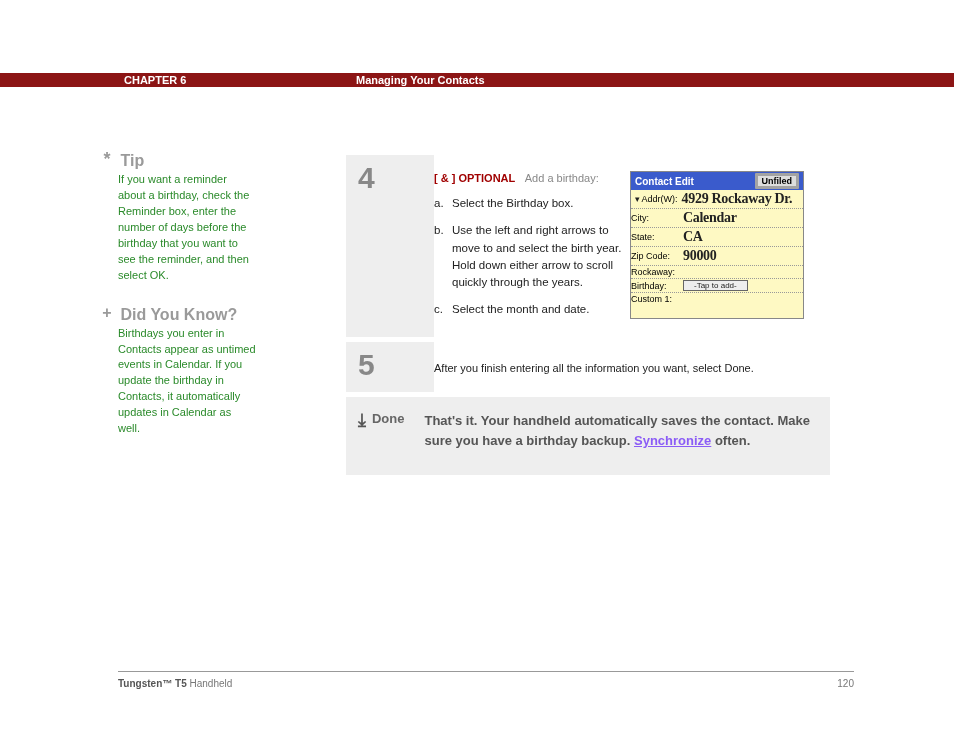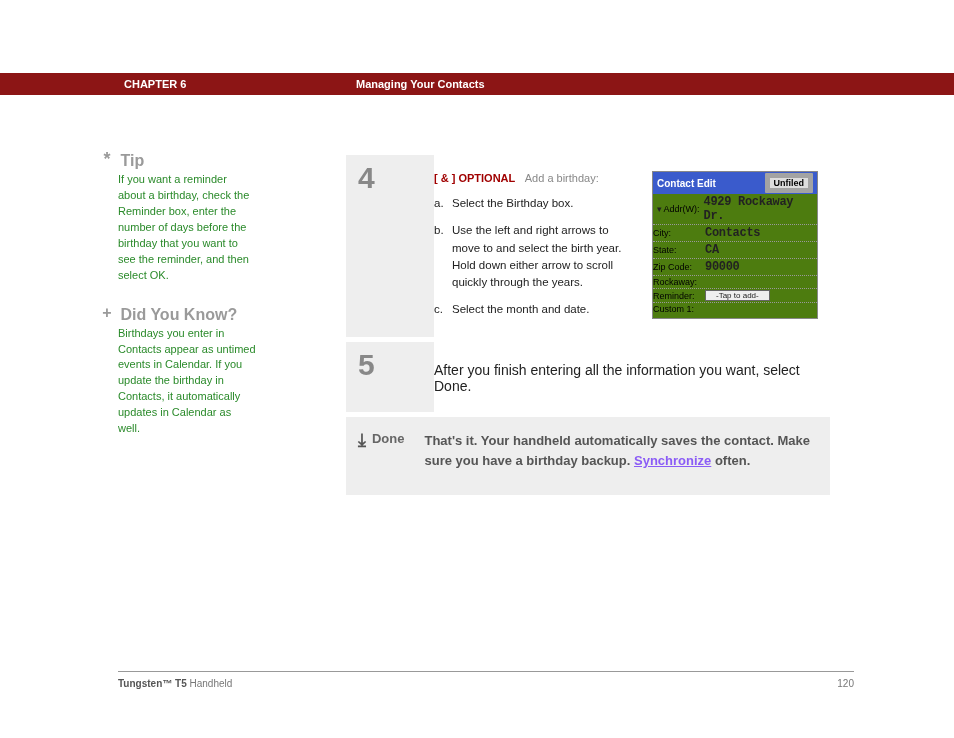--- a/index.html
+++ b/index.html
@@ -1,57 +1,57 @@
 <!DOCTYPE html>
 <html><head>
 <meta charset="utf-8">
 <style>
   * { box-sizing: border-box; margin: 0; padding: 0; }
   body { font-family: Arial, Helvetica, sans-serif; background: #fff; width: 954px; height: 738px; position: relative; }
-  .header-bar { position: absolute; top: 73px; left: 0; right: 0; height: 22px; background: #8c1515; }
+  .header-bar { position: absolute; top: 73px; left: 0; right: 0; height: 14px; background: #8c1515; }
   .header-inner { margin-left: 124px; display: flex; align-items: center; height: 100%; color: #fff; font-size: 11px; font-weight: bold; }
   .header-chapter { width: 232px; }
   .header-title { }
   .sidebar { position: absolute; left: 98px; top: 152px; width: 158px; }
   .tip-block, .dyk-block { margin-bottom: 22px; }
   .tip-icon, .dyk-icon { display: inline-block; width: 18px; text-align: center; color: #9a9a9a; font-weight: bold; font-size: 18px; vertical-align: top; line-height: 14px; }
   .dyk-icon { font-size: 16px; }
   .tip-head, .dyk-head { display: inline; font-size: 16px; font-weight: bold; color: #9a9a9a; }
   .tip-body, .dyk-body { margin-left: 20px; margin-top: 2px; font-size: 11px; color: #2a8a2a; line-height: 1.45; }
   .main { position: absolute; left: 346px; top: 155px; width: 484px; }
   .step { background: #eeeeee; margin-bottom: 5px; position: relative; }
   .step-num { position: absolute; left: 12px; top: 6px; font-size: 30px; font-weight: bold; color: #888; font-family: Arial, sans-serif; }
   .step-body { margin-left: 88px; padding: 16px 12px 18px 0; background: #fff; min-height: 48px; font-size: 12px; color: #222; }
-  .step4-body { display: flex; gap: 14px; }
+  .step4-body { display: flex; }
   .step4-text { flex: 0 0 196px; }
   .optional-tag { color: #a00000; font-weight: bold; font-size: 11px; }
   .optional-label { color: #888; font-size: 11px; }
   .instr-list { margin-top: 10px; font-size: 11.5px; line-height: 1.5; }
   .instr-item { margin-bottom: 10px; display: flex; }
   .instr-letter { width: 18px; flex-shrink: 0; }
-  .device { width: 174px; border: 1px solid #888; background: #4d7c0f; font-size: 10px; margin-left: 8px; }
+  .device { width: 174px; border: 1px solid #888; background: #fef9c3; font-size: 10px; }
   .device-title { background: #3a5bcc; color: #fff; font-weight: bold; padding: 1px 4px; display: flex; justify-content: space-between; align-items: center; font-size: 10px; }
-  .device-unfiled { background: #ddd; color: #000; font-size: 9px; padding: 0 4px; border: 5px solid #a3a3a3; border-radius: 1px; }
+  .device-unfiled { background: #ddd; color: #000; font-size: 9px; padding: 0 4px; border: 3px solid #a3a3a3; border-radius: 1px; }
   .device-rows {  }
   .device-row { display: flex; align-items: center; border-bottom: 1px dotted #999; padding: 1px 4px 1px 0; }
   .device-row:last-child { border-bottom: none; }
   .dr-label { width: 52px; text-align: left; padding-right: 4px; font-size: 9px; color: #000; }
-  .dr-value { font-family: Liberation Mono, monospace; font-weight: 900; font-size: 12px; letter-spacing: -0.3px; }
+  .dr-value { font-family: Liberation Serif, serif; font-weight: 900; font-size: 14px; letter-spacing: -0.3px; }
   .dr-arrow { font-size: 9px; margin-right: 2px; }
   .tap-add { display: inline-block; border: 1px solid #666; padding: 0 10px; font-size: 8px; background: #eee; }
   .done-row { background: #eeeeee; padding: 14px 12px 24px 12px; display: flex; gap: 20px; }
   .done-icon { font-size: 18px; color: #555; font-weight: bold; line-height: 16px; margin-top:1px }
   .done-icon-wrap { display:flex; align-items:flex-start; gap:6px; }
   .done-label { font-size: 13px; font-weight: bold; color: #666; }
   .done-text { font-size: 13px; font-weight: bold; color: #555; line-height: 1.55; flex: 1; }
   .sync-link { text-decoration: underline; color: #8b5cf6; }
   .footer-rule { position: absolute; left: 118px; right: 100px; top: 671px; border-top: 1px solid #999; }
   .footer { position: absolute; left: 118px; right: 100px; top: 678px; display: flex; justify-content: space-between; font-size: 10px; color: #777; align-items: flex-end; }
   .footer-left b { color: #555; }
-  .step5-text { font-size: 14px; padding-top: 4px; }
+  .step5-text { font-size: 11px; padding-top: 4px; }
 </style>
 </head>
 <body>
 
 <div class="header-bar">
   <div class="header-inner">
     <div class="header-chapter">CHAPTER 6</div>
     <div class="header-title">Managing Your Contacts</div>
   </div>
 </div>
@@ -101,36 +101,36 @@
           <span class="device-unfiled">Unfiled</span>
         </div>
         <div class="device-rows">
           <div class="device-row">
             <span class="dr-arrow" style="margin-left:4px">▾</span>
             <span class="dr-label" style="width:40px;text-align:right">Addr(W):</span>
             <span class="dr-value">4929 Rockaway Dr.</span>
           </div>
           <div class="device-row">
             <span class="dr-label">City:</span>
-            <span class="dr-value">Contacts</span>
+            <span class="dr-value">Calendar</span>
           </div>
           <div class="device-row">
             <span class="dr-label">State:</span>
             <span class="dr-value">CA</span>
           </div>
           <div class="device-row">
             <span class="dr-label">Zip Code:</span>
             <span class="dr-value">90000</span>
           </div>
           <div class="device-row">
             <span class="dr-label">Rockaway:</span>
             <span class="dr-value"></span>
           </div>
           <div class="device-row">
-            <span class="dr-label">Reminder:</span>
+            <span class="dr-label">Birthday:</span>
             <span class="tap-add">-Tap to add-</span>
           </div>
           <div class="device-row">
             <span class="dr-label">Custom 1:</span>
             <span class="dr-value"></span>
           </div>
         </div>
       </div>
     </div>
   </div>

